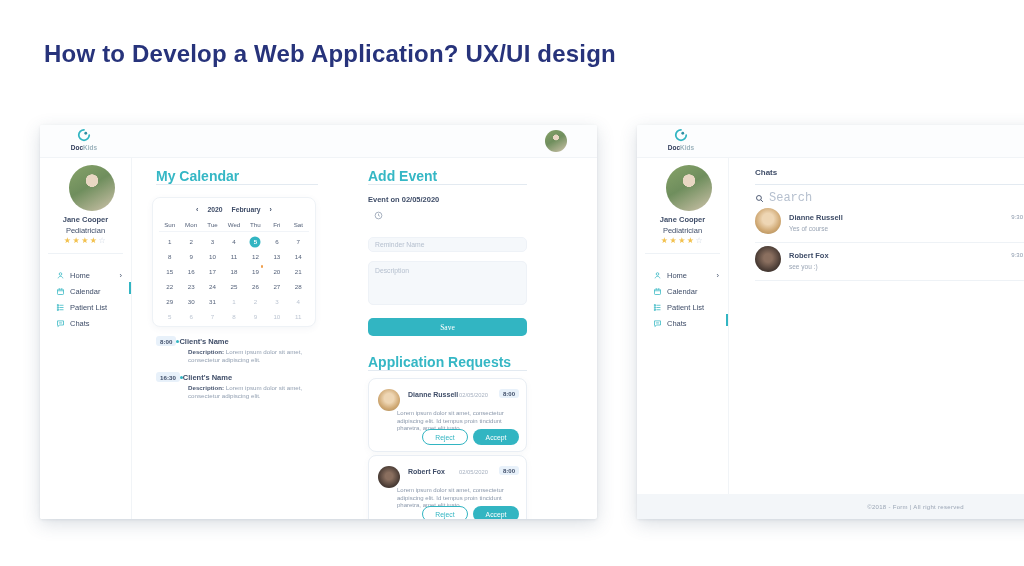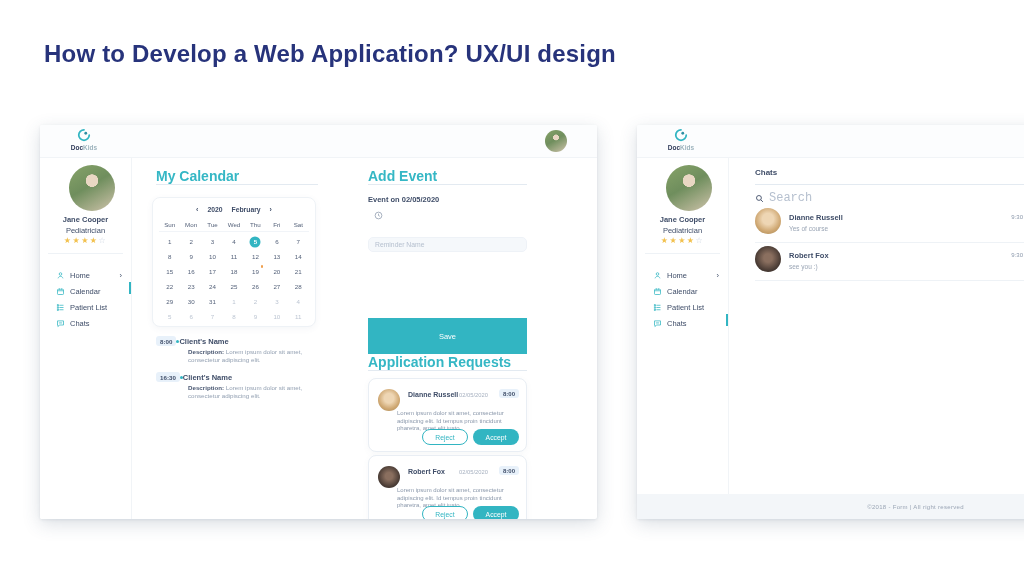--- a/index.html
+++ b/index.html
@@ -95,23 +95,23 @@
     background:#f5f8fb; border:1px solid #eef2f7; border-radius:5px;
     font-size:6.8px; color:#3f4d68; padding:0 6px; font-family:inherit; outline:none; }
   .ae-input::placeholder, .ae-textarea::placeholder, .search-input::placeholder { color:#b6c0cf; }
   #ae-time { top:50px; padding-left:18px; }
   .clock-ic { position:absolute; left:230px; top:53px; width:9px; height:9px; color:#8c99ac; }
   #ae-name { top:79px; }
   .ae-textarea { position:absolute; left:224px; top:103px; width:159px; height:44px;
     background:#f5f8fb; border:1px solid #eef2f7; border-radius:5px;
     font-size:6.8px; color:#3f4d68; padding:5px 6px; font-family:inherit;
     resize:none; outline:none; }
-  .save-btn { position:absolute; left:224px; top:160px; width:159px; height:36px;
-    border:none; border-radius:0; background:#32b5c2; color:#fff;
-    font-size:7.5px; font-family:Liberation Sans, sans-serif; cursor:pointer; }
+  .save-btn { position:absolute; left:224px; top:160px; width:159px; height:18px;
+    border:none; border-radius:5px; background:#32b5c2; color:#fff;
+    font-size:7.5px; font-family:Liberation Serif, serif; cursor:pointer; }
 
   .req-card { position:absolute; left:224px; width:159px; height:74px;
     border:1px solid #e9eef4; border-radius:8px; background:#fff;
     box-shadow:0 2px 6px rgba(90,110,140,.05); }
   #req-0 { top:220px; } #req-1 { top:297px; }
   .req-avatar { position:absolute; left:9px; top:10px; width:22px; height:22px; border-radius:50%; }
   .req-name { position:absolute; left:39px; top:12px; font-size:7px; font-weight:bold; color:#3f4d68; }
   .req-date { position:absolute; right:38px; top:13px; font-size:5.8px; color:#a7b1c0; }
   .req-time { position:absolute; right:7px; top:10px; background:#e8f1fa; border-radius:3px;
     font-size:6px; font-weight:bold; color:#3f4d68; padding:1.5px 4px; }
@@ -301,20 +301,21 @@
 
     <div class="section-title" style="left:224px; top:10px;">Add Event</div>
     <div class="underline" style="left:224px; top:26px; width:159px;"></div>
     <div class="ae-sub">Event on 02/05/2020</div>
 
     <svg class="clock-ic" viewBox="0 0 24 24" fill="none" stroke="currentColor" stroke-width="2">
         <circle cx="12" cy="12" r="9"></circle>
         <path d="M12 7v5l3.5 2"></path>
       </svg>
     <input class="ae-input" id="ae-name" placeholder="Reminder Name" style="">
+    <textarea class="ae-textarea" placeholder="Description" style=""></textarea>
     <button class="save-btn">Save</button>
 
     <div class="section-title" style="left:224px; top:196px;">Application Requests</div>
     <div class="underline" style="left:224px; top:212px; width:159px;"></div>
 
     <div class="req-card" id="req-0">
       <div class="req-avatar av-dianne"></div>
       <div class="req-name">Dianne Russell</div>
       <div class="req-date">02/05/2020</div>
       <div class="req-time">8:00</div>

